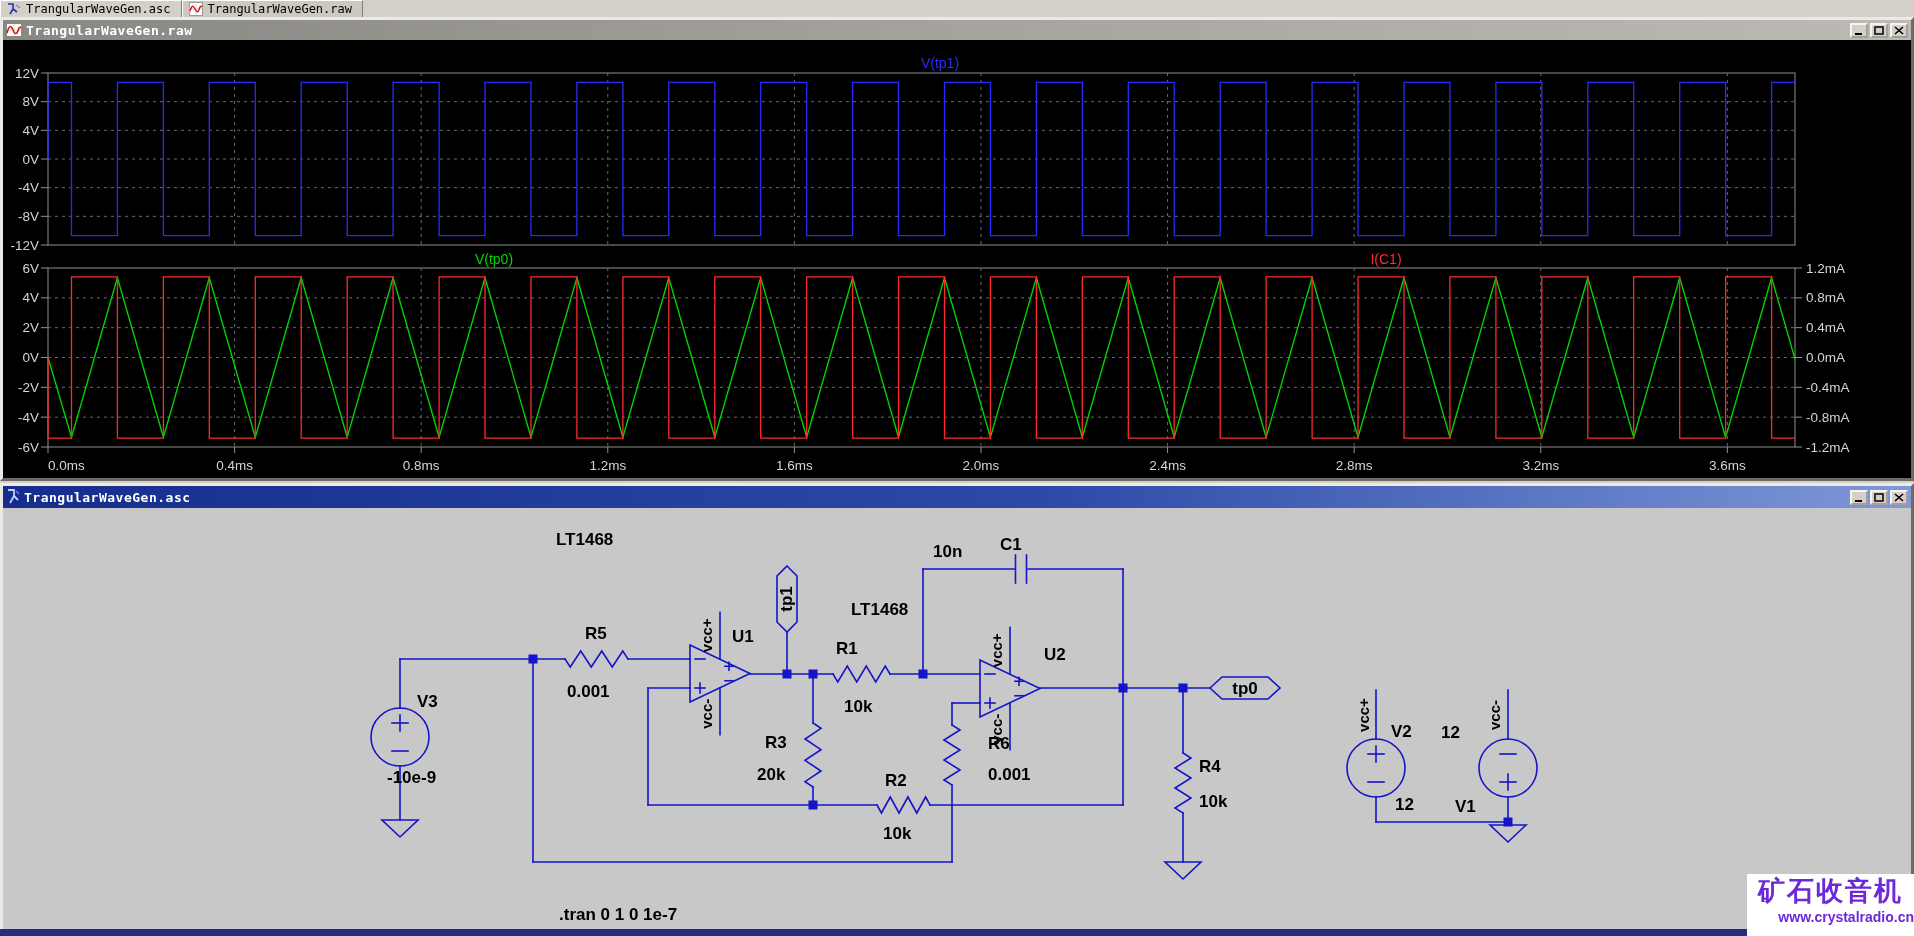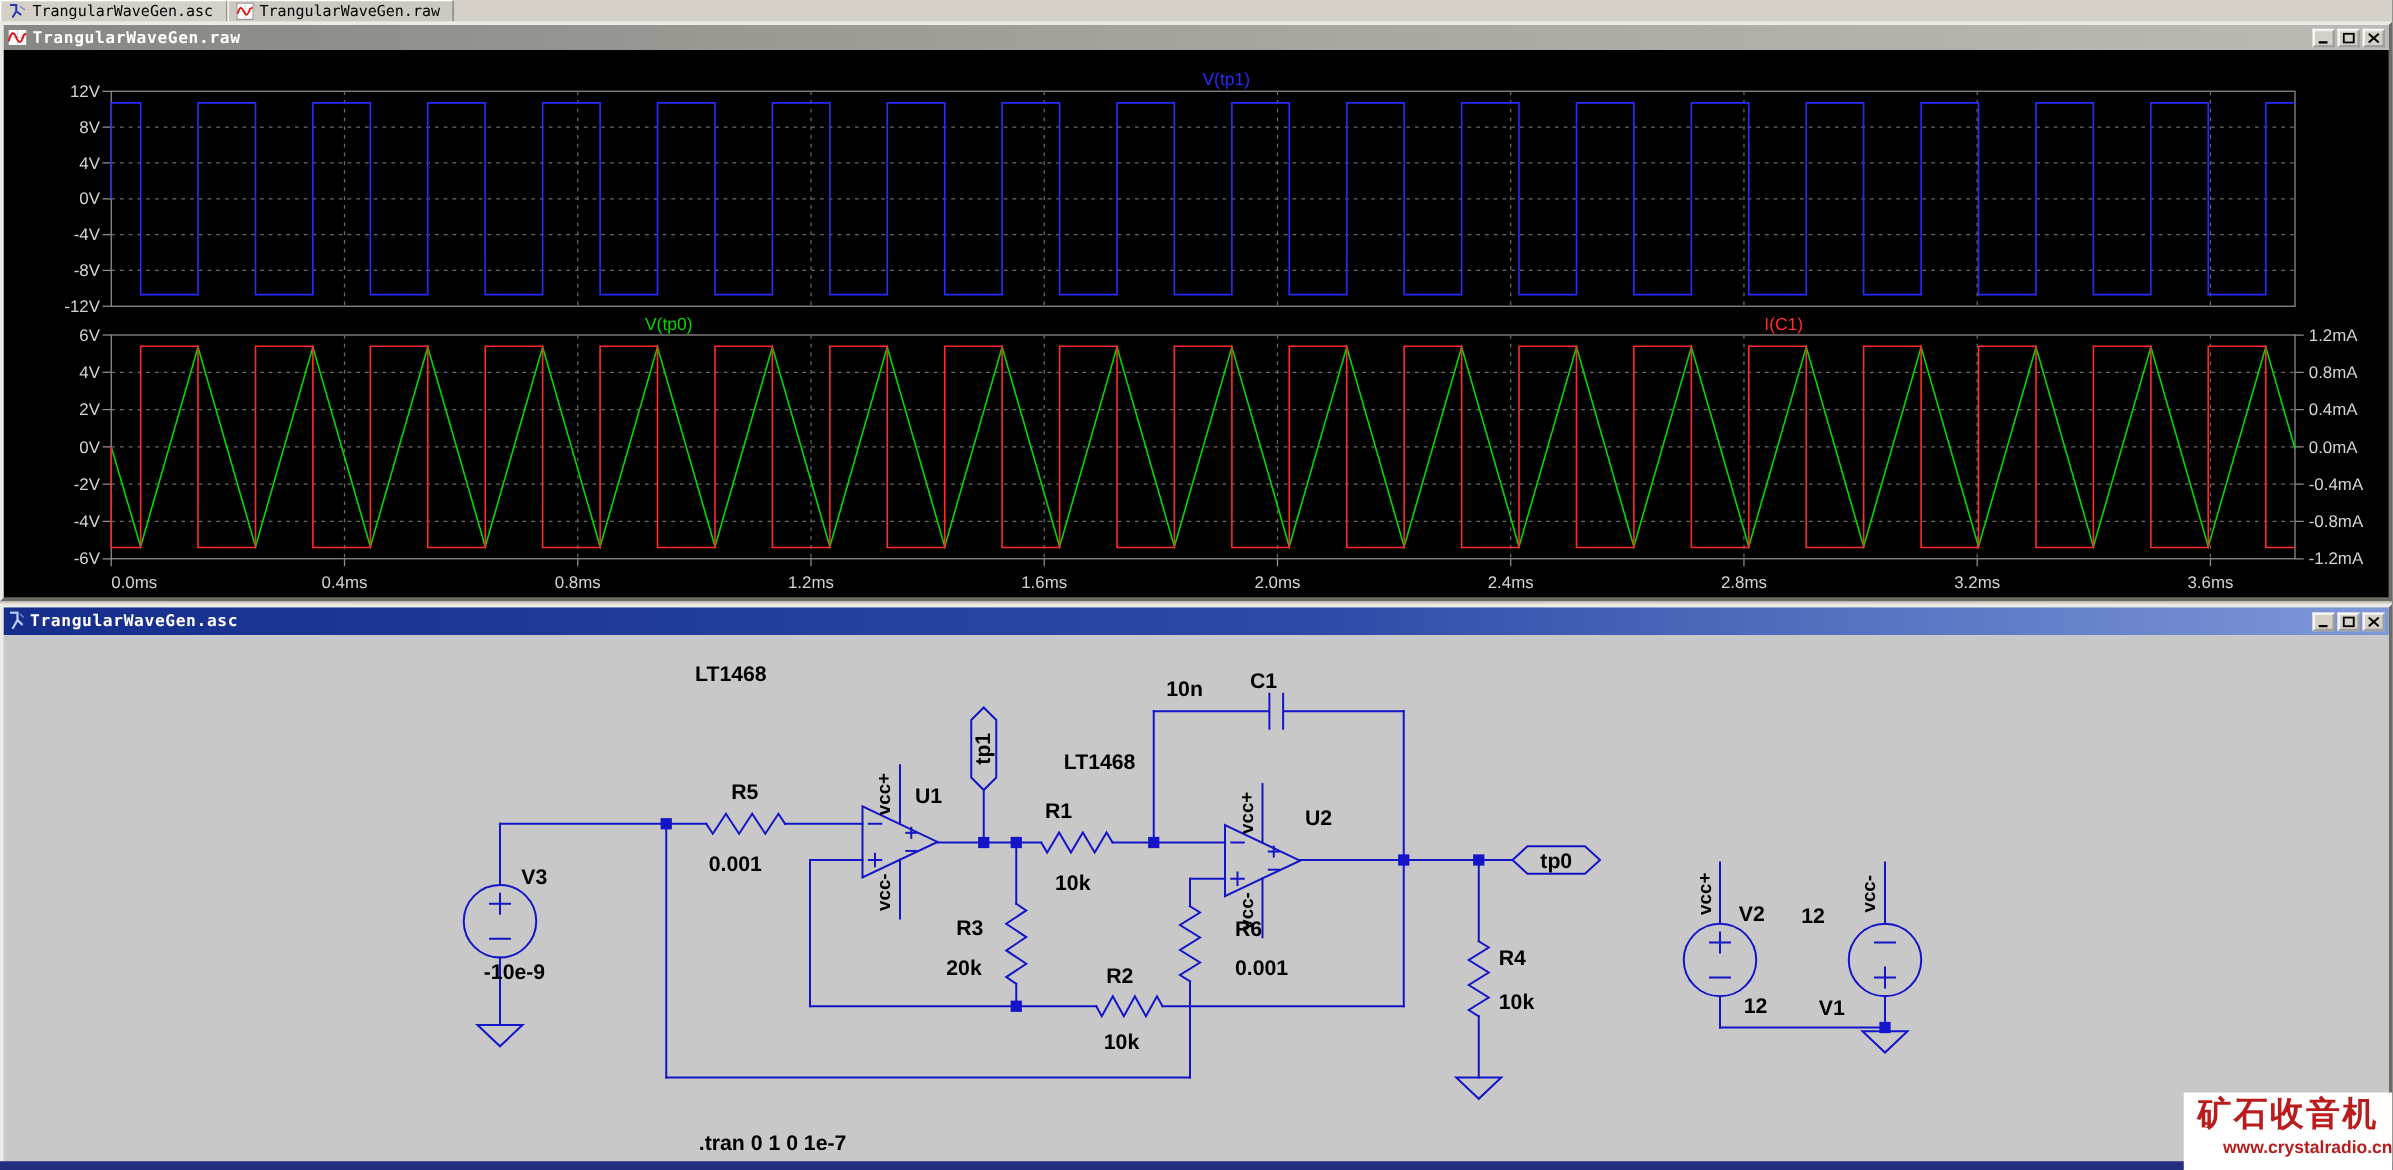--- a/index.html
+++ b/index.html
@@ -17,27 +17,27 @@
        border:3px solid;border-color:#eceae4 #6d6b66 #6d6b66 #eceae4;}
   .win-raw{left:0;top:17px;width:1914px;height:464px;}
   .win-asc{left:0;top:483px;width:1914px;height:453px;}
   .titlebar{display:flex;align-items:center;gap:4px;padding:0 3px;}
   .titlebar-raw{height:20px;background:linear-gradient(90deg,#878783,#a8a6a0 55%,#bcbab4);}
   .titlebar-asc{height:22px;background:linear-gradient(90deg,#162d8c,#2d4aa8 55%,#7f98d8);}
   .title-text{font:bold 13px "DejaVu Sans Mono",monospace;color:#ffffff;letter-spacing:.5px;}
   .winbtns{margin-left:auto;display:flex;gap:2px;}
   .winbtn{width:18px;height:15px;background:#d4d0c8;border:2px outset #f5f4f0;
           display:flex;align-items:center;justify-content:center;padding:0;}
-  .client-raw{position:absolute;left:0;right:0;top:20px;bottom:0;background:#000;padding-left:41px;}
+  .client-raw{position:absolute;left:0;right:0;top:20px;bottom:0;background:#000;}
   .client-asc{position:absolute;left:0;right:0;top:22px;bottom:0;background:#c8c8c8;overflow:hidden;}
   svg{display:block;}
   
   .navy-strip{position:absolute;left:0;top:929px;width:100%;height:7px;background:#232e7e;z-index:5;}
   .watermark{position:absolute;left:1747px;top:874px;width:167px;height:62px;background:#ffffff;
-             z-index:6;text-align:center;color:#b91c1c;overflow:hidden;}
+             z-index:6;text-align:center;color:#6d28d9;overflow:hidden;}
   .wm1{font-weight:bold;font-size:27px;line-height:34px;letter-spacing:2px;font-family:"Liberation Sans",sans-serif;}
   .wm2{font-weight:bold;font-size:14px;line-height:18px;font-family:"Liberation Sans",sans-serif;text-align:right;}
 </style>
 </head>
 <body>
 
 <div class="screen">
 
   <div class="tabbar">
     <div class="tab">

